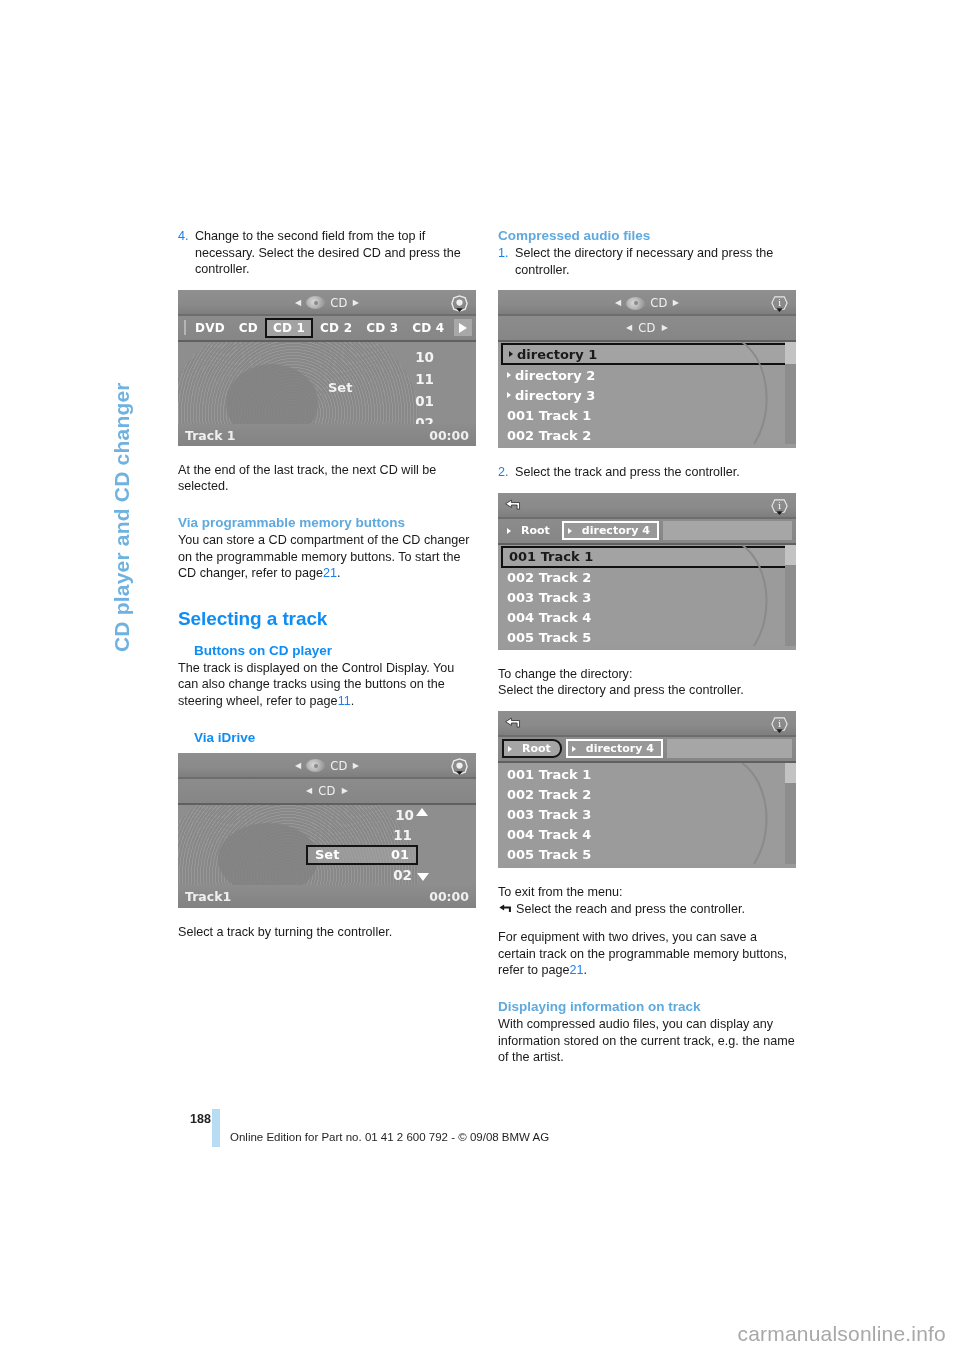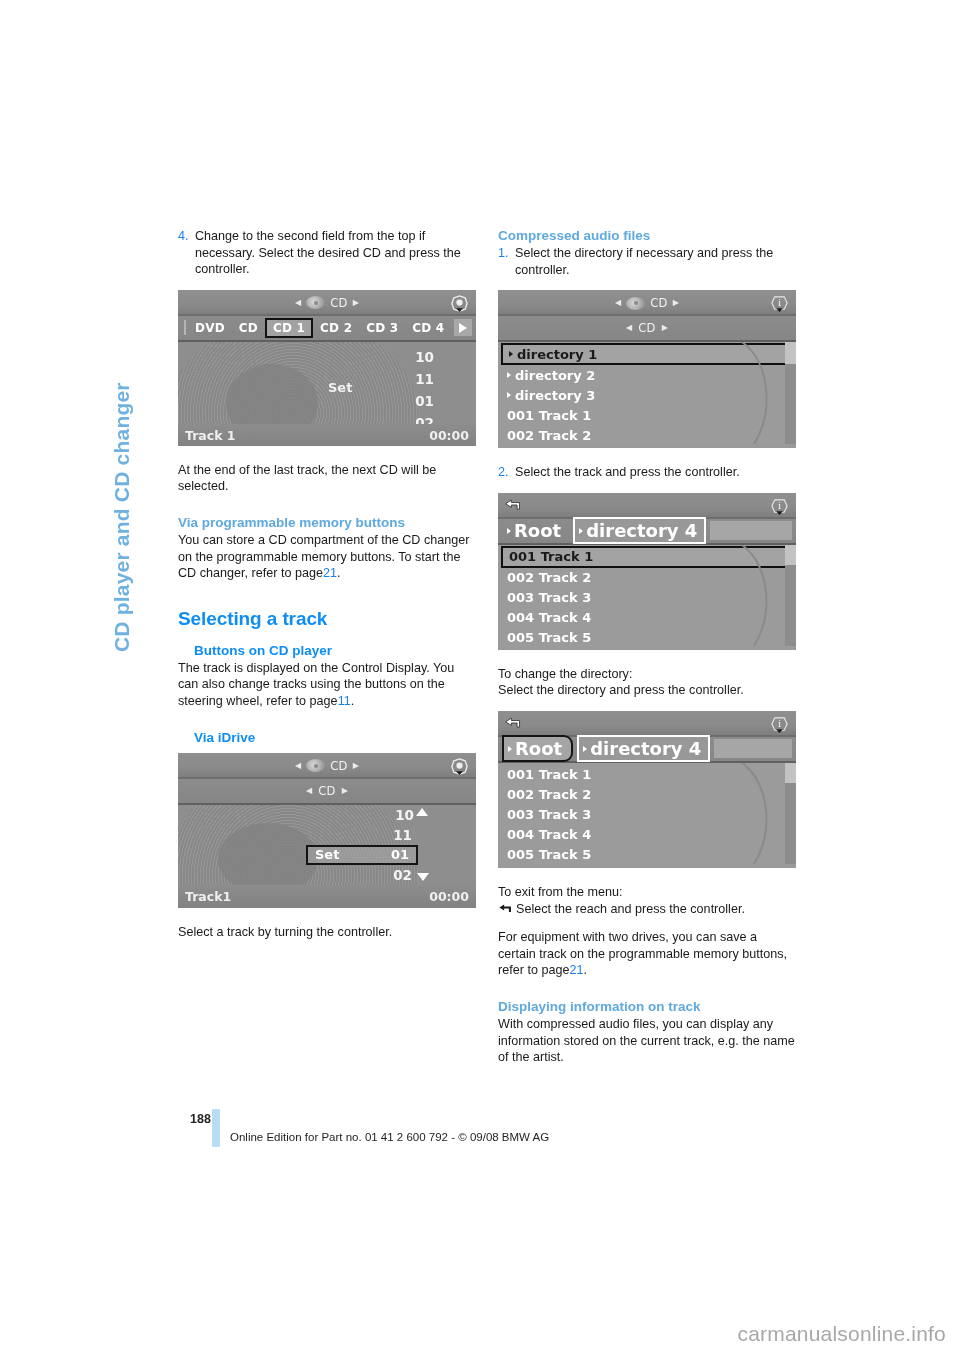--- a/index.html
+++ b/index.html
@@ -266,25 +266,25 @@
   
   .crumbs {
     display: flex;
     align-items: center;
     width: 100%;
     padding: 0 4px;
     gap: 4px;
   }
   .crumb {
     color: #ffffff;
-    font-size: 18px;
+    font-size: 11px;
     font-weight: bold;
     padding: 2px 8px 2px 5px;
     white-space: nowrap;
-    display: flex; align-items: center; gap: 3px;
+    display: flex; align-items: center; gap: 10px;
   }
   .crumb .tri {
     width:0;height:0;
     border-top:3px solid transparent;
     border-bottom:3px solid transparent;
     border-left:4px solid #ffffff;
   }
   .crumb.boxed {
     border: 2px solid #ffffff;
     background: #989898;

